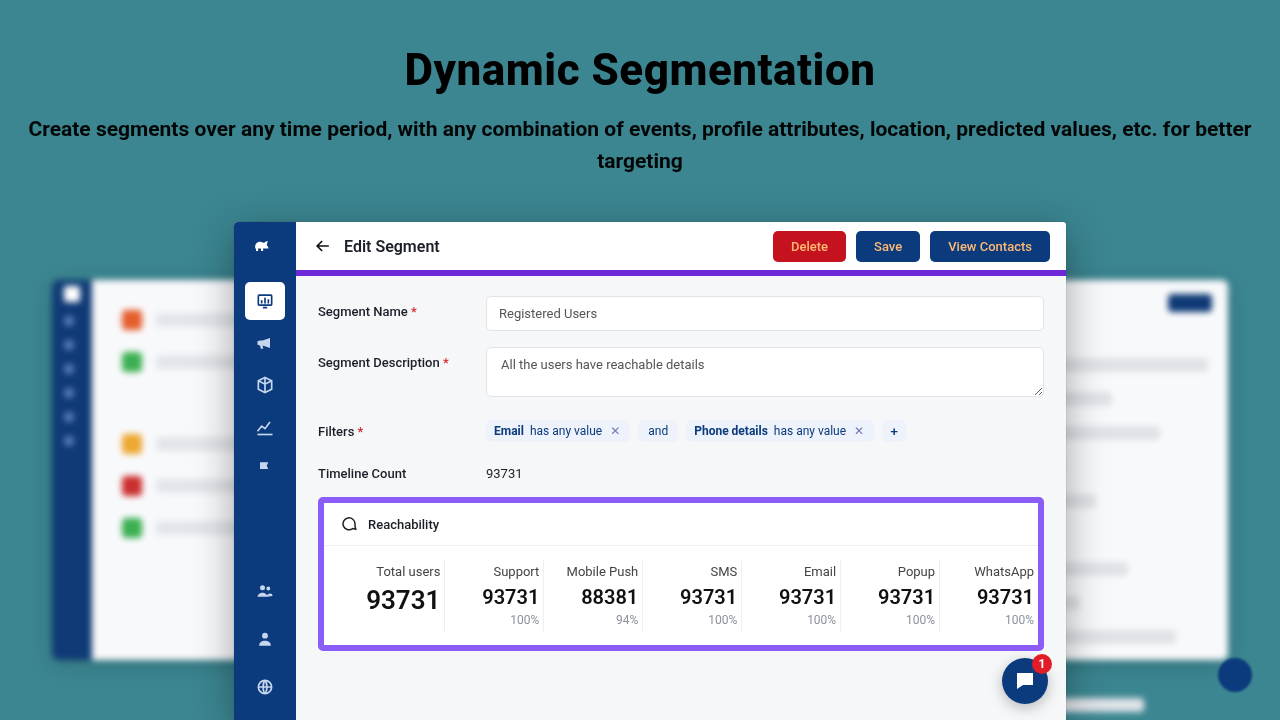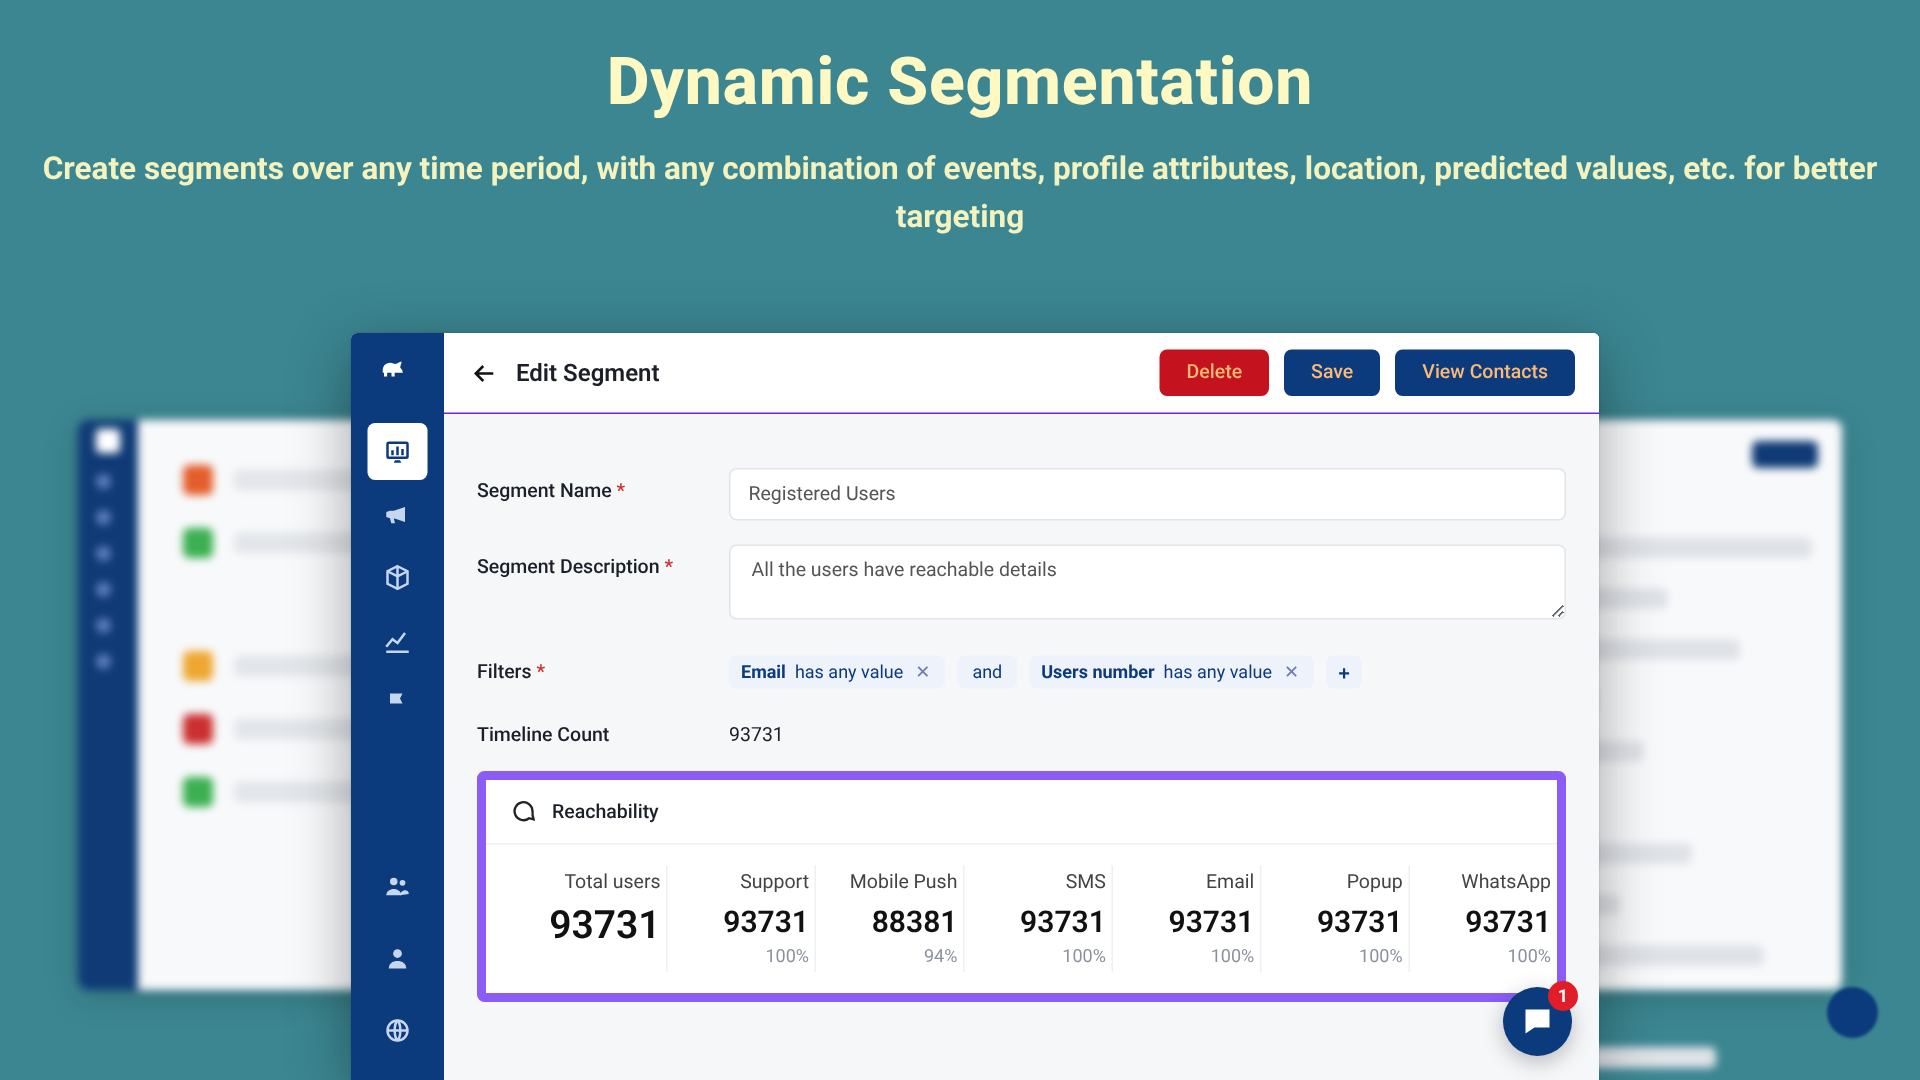--- a/index.html
+++ b/index.html
@@ -2,21 +2,21 @@
 <html><head>
 <meta charset="utf-8">
 <style>
   * { box-sizing: border-box; margin: 0; padding: 0; }
   body {
     width: 1280px; height: 720px; overflow: hidden;
     background: #3b8691;
     font-family: -apple-system, BlinkMacSystemFont, "Segoe UI", Roboto, Arial, sans-serif;
     position: relative;
   }
-  .hero { text-align: center; color: #fef9c3; padding-top: 28px; }
+  .hero { text-align: center; color: #000000; padding-top: 44px; }
   .hero h1 { font-size: 44px; font-weight: 800; letter-spacing: .5px; }
   .hero p  { font-size: 21px; font-weight: 700; margin-top: 18px; line-height: 1.5; opacity: .95; }
 
   
   .bg-card {
     position: absolute; background: #f8f9fb; border-radius: 6px;
     filter: blur(3px) saturate(.9);
     box-shadow: 0 4px 22px rgba(0,0,0,.18);
     z-index: 1;
   }
@@ -53,31 +53,31 @@
     position:relative;
   }
   .sidebar .logo{ width:28px;height:28px; margin-bottom:14px; color:#fff; }
   .sidebar .nav { display:flex; flex-direction:column; gap:4px; width:100%; align-items:center; }
   .sidebar .item{ width:40px;height:38px;display:flex;align-items:center;justify-content:center;cursor:pointer;border-radius:5px;}
   .sidebar .item.active{ background:#fff;color:#0b3b7d; }
   .sidebar .bottom{ position:absolute; bottom:14px; left:0; right:0; display:flex;flex-direction:column;align-items:center;gap:10px;}
   .sidebar svg{width:20px;height:20px;}
 
   .main { flex:1; display:flex; flex-direction:column; background:#f6f7f9; }
-  .topbar{ background:#fff; height:54px; display:flex; align-items:center; padding:0 16px; border-bottom:1px solid #6d28d9; }
+  .topbar{ background:#fff; height:54px; display:flex; align-items:center; padding:0 16px; border-bottom:6px solid #6d28d9; }
   .back{ width:22px;height:22px;margin-right:10px;cursor:pointer;display:flex;align-items:center;justify-content:center; }
   .topbar h2{ font-size:16px;font-weight:600;color:#1b1f28;flex:1; }
   .btns{display:flex;gap:10px;}
   .btns button{border:none;border-radius:5px;color:#fdba74;font-size:13px;font-weight:500;padding:8px 18px;cursor:pointer;font-family:inherit;}
   .btn-del{background:#c4131f;}
   .btn-save{background:#0b3b7d;}
   .btn-view{background:#0b3b7d;text-align:center;}
 
   .content{ padding:20px 22px 0 22px; font-size:13px; color:#1b1f28; overflow:hidden;}
-  .field{display:flex; margin-bottom:16px;margin-top:16px; }
+  .field{display:flex; margin-bottom:16px; }
   .field > label{ width:168px; padding-top:8px; font-size:13px; font-weight:500; color:#1b1f28;}
   .req{color:#d42a2a;}
   .field .controls{ flex:1; }
   .txt{ width:100%; border:1px solid #e1e4e9;border-radius:5px;padding:9px 12px;font-family:inherit;font-size:13px;color:#555;}
   textarea.txt{resize:vertical;min-height:48px;padding-left:14px;}
   .static{padding-top:8px;font-size:13px;}
 
   .filters{display:flex;align-items:center;gap:8px;flex-wrap:wrap;padding-top:4px;}
   .pill{background:#eef2fb;color:#0b3b7d;border-radius:5px;padding:4px 8px;font-size:12px;display:inline-flex;align-items:center;gap:6px;}
   .pill b{font-weight:700;}
@@ -271,21 +271,21 @@
         <label><span>Filters</span> <span class="req">*</span></label>
         <div class="controls">
           <div class="filters">
             <span class="pill">
                 <b>Email</b> 
                 <span>has any value</span> 
                 <span class="x">✕</span>
               </span>
             <span class="pill and">and</span>
             <span class="pill">
-                <b>Users number</b> 
+                <b>Phone details</b> 
                 <span>has any value</span> 
                 <span class="x">✕</span>
               </span>
             <button class="addfilter">+</button>
           </div>
         </div>
       </div>
       <div class="field">
         <label>Timeline Count</label>
         <div class="controls">

